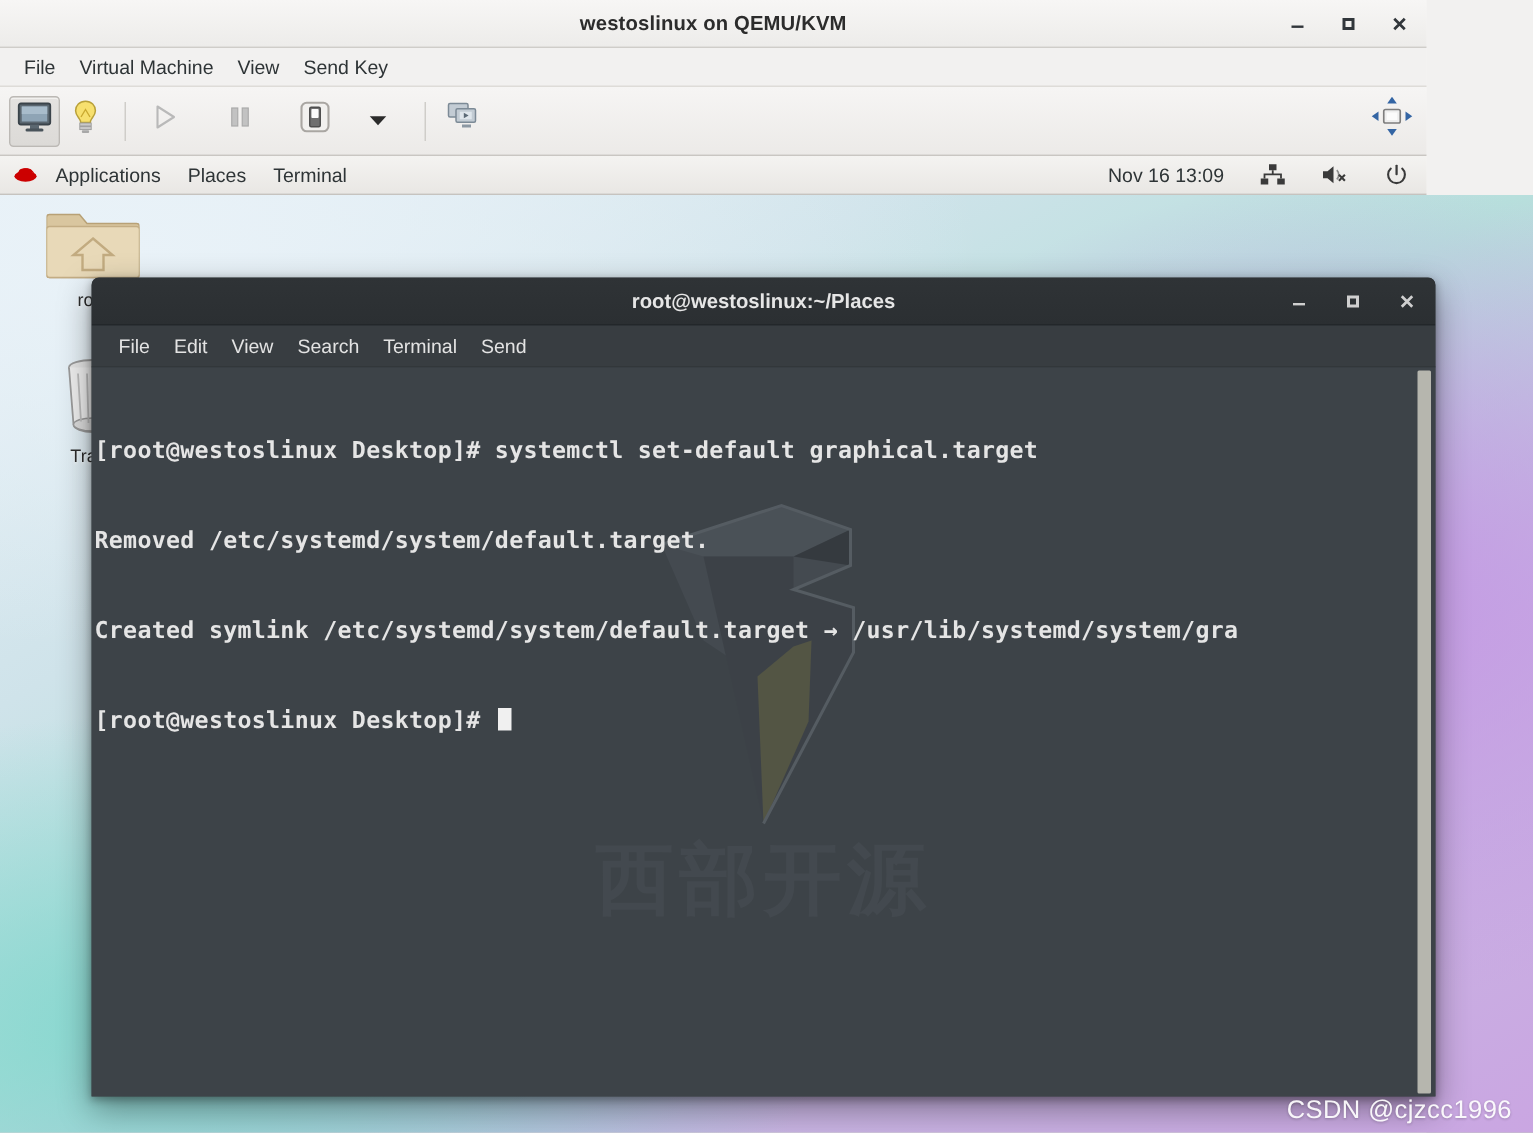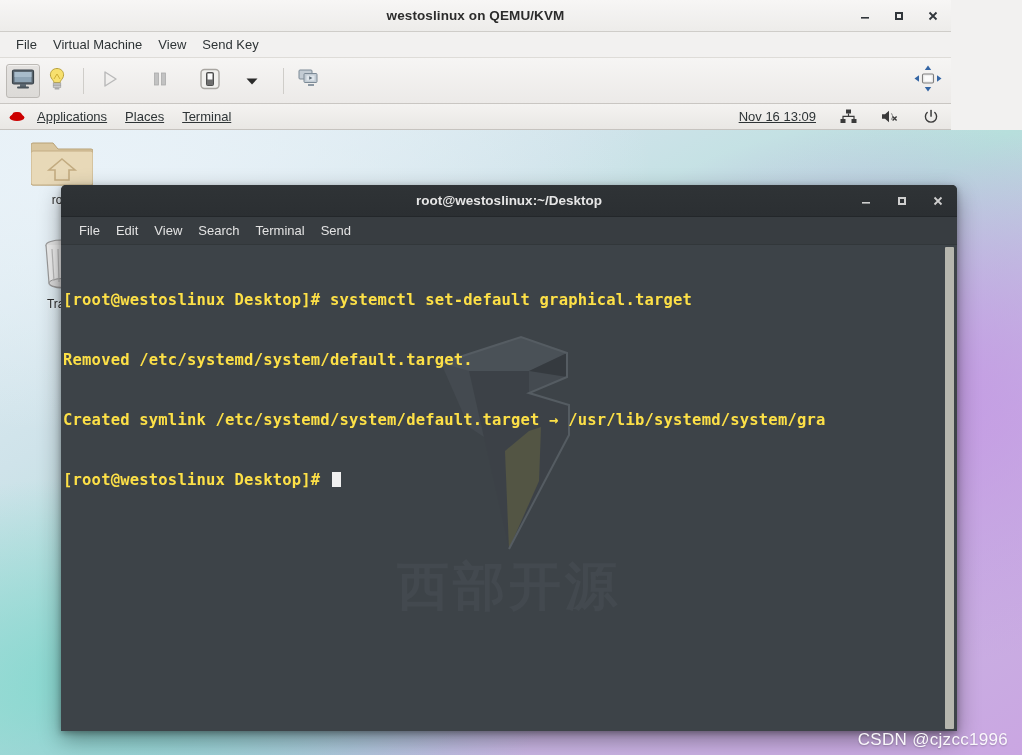--- a/index.html
+++ b/index.html
@@ -79,21 +79,21 @@
   }
   .tb-spacer { flex: 1; }
 
   
   .gnome-panel {
     height: 26px;
     background: linear-gradient(to bottom, #f4f3f1 0%, #e9e7e4 100%);
     border-bottom: 1px solid #c6c3bf;
     display: flex; align-items: center;
     padding: 0 8px;
-    font-size: 13px; color: #2e3436; text-decoration: underline;
+    font-size: 13px; color: #2e3436;
   }
   .gp-item { padding: 2px 9px; white-space: nowrap; }
   .gp-right { margin-left: auto; display: flex; align-items: center; gap: 24px; padding-right: 4px;}
   .gp-clock { font-size: 13px; color: #2e3436; white-space: nowrap; }
 
   
   .desktop {
     position: relative;
     width: 1022px;
     height: 628px;
@@ -181,21 +181,21 @@
     display: flex; flex-direction: column; align-items: center;
   }
   .term-text {
     position: absolute;
     left: 0; top: 0; right: 14px;
     padding: 5px 0 0 2px;
     font-family: "DejaVu Sans Mono", "Liberation Mono", monospace;
     font-size: 15.5px;
     line-height: 20px;
     font-weight: bold;
-    color: #fde047;
+    color: #e5e5e5;
     white-space: pre;
     letter-spacing: .2px;
   }
   .term-line { display: block; height: 20px; }
   .term-cursor {
     display: inline-block;
     width: 9px; height: 15px;
     background: #f0f0f0;
     vertical-align: -2px;
     margin-left: 2px;
@@ -410,21 +410,21 @@
           <ellipse cx="25" cy="48" rx="13" ry="4.4" fill="#dcdcdc" stroke="#9a9a9a" stroke-width="1"></ellipse>
           <path d="M15 14 L17 46 M21 14 L22 47 M29 14 L28 47 M35 14 L33 46" stroke="#bcbcbc" stroke-width="1.2" fill="none"></path>
         </svg>
       </span>
       <span class="desk-icon-label">Trash</span>
     </div>
 
     <div class="term-win">
 
       <div class="term-titlebar">
-        <span class="term-title">root@westoslinux:~/Desktop</span>
+        <span class="term-title">root@westoslinux:~/Places</span>
         <div class="term-winbtns">
           <span class="term-winbtn">
             <svg width="12" height="12" viewBox="0 0 12 12">
                 <rect x="2" y="7" width="8" height="1.6" fill="currentColor"></rect>
               </svg>
           </span>
           <span class="term-winbtn">
             <svg width="12" height="12" viewBox="0 0 12 12">
                 <rect x="3" y="3" width="6" height="6" fill="none" stroke="currentColor" stroke-width="2"></rect>
               </svg>

